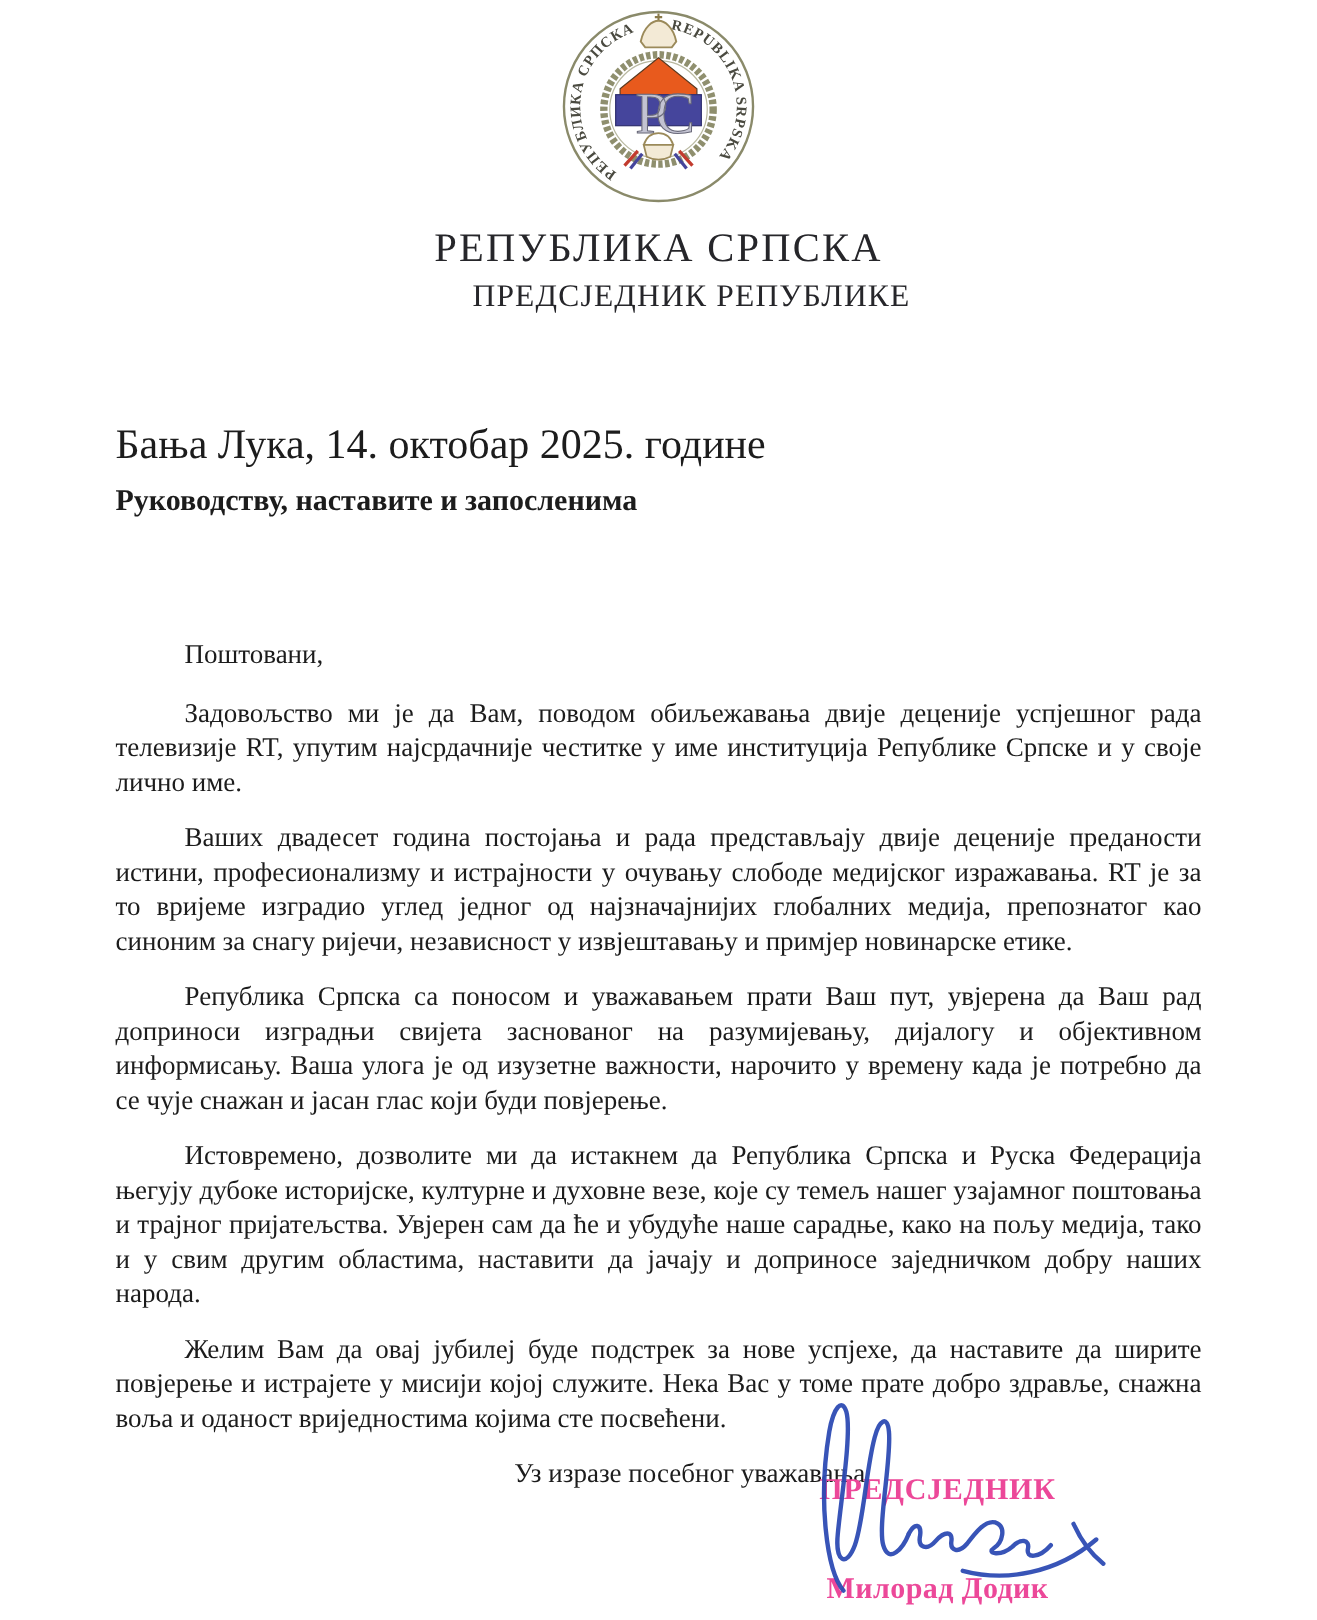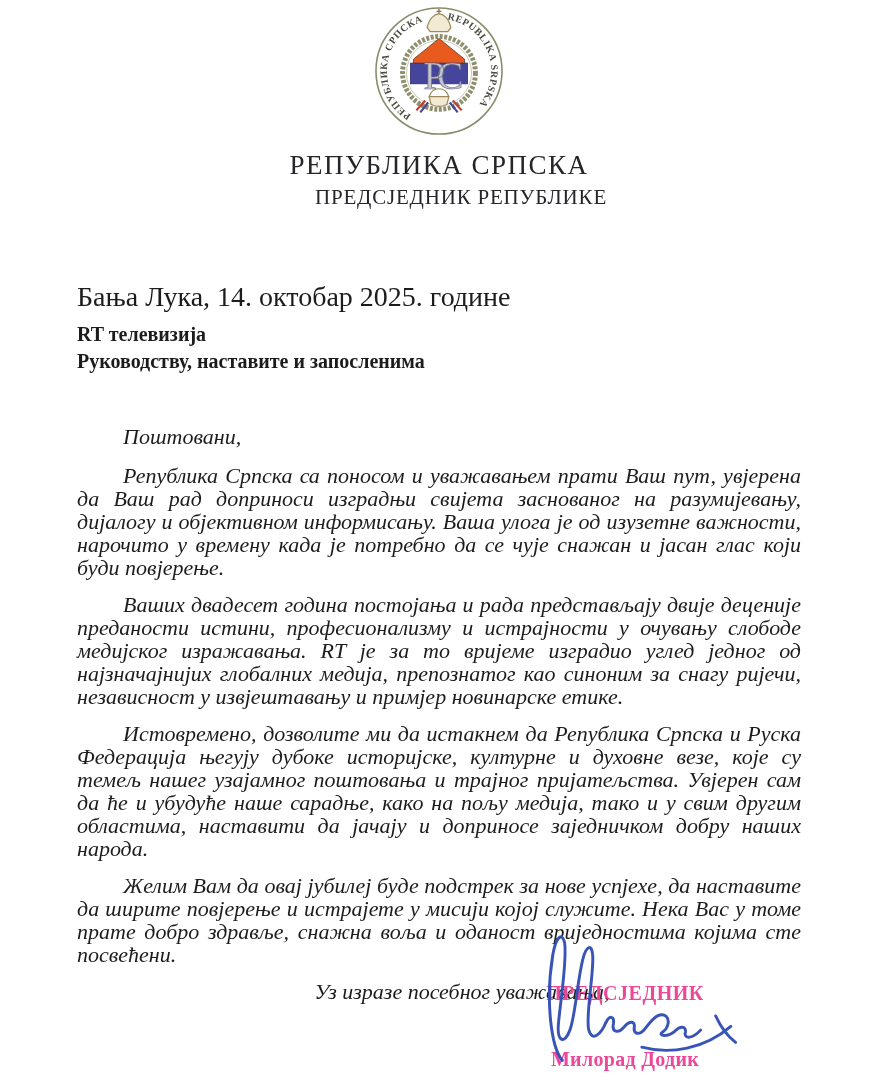--- a/index.html
+++ b/index.html
@@ -49,24 +49,23 @@
     left: 77px;
     font-size: 20px;
     font-weight: bold;
     line-height: 27px;
   }
   .letter-body {
     position: absolute;
     top: 425px;
     left: 77px;
     width: 724px;
-    font-size: 22px;
+    font-size: 18px;
     line-height: 23px;
     text-align: justify;
-    font-style: italic;
   }
   .salutation { text-indent: 46px; margin: 0 0 16px 0; }
   .para { text-indent: 46px; margin: 0 0 14px 0; }
   .closing { text-indent: 46px; margin: 10px 0 0 0; text-align: center; }
   .sig-block {
     position: absolute;
     top: 982px;
     left: 545px;
     width: 160px;
     text-align: center;
@@ -132,28 +131,28 @@
   </div>
 
   <div class="letterhead">
     <div class="line1">РЕПУБЛИКА СРПСКА</div>
     <div class="line2">ПРЕДСЈЕДНИК РЕПУБЛИКЕ</div>
   </div>
 
   <div class="dateline">Бања Лука, 14. октобар 2025. године</div>
 
   <div class="addressee">
-    <div>RT телевизија</div>
     <div>Руководству, наставите и запосленима</div>
   </div>
 
   <div class="letter-body">
     <p class="salutation">Поштовани,</p>
+    <p class="para">Задовољство ми је да Вам, поводом обиљежавања двије деценије успјешног рада телевизије RT, упутим најсрдачније честитке у име институција Републике Српске и у своје лично име.</p>
+    <p class="para">Ваших двадесет година постојања и рада представљају двије деценије преданости истини, професионализму и истрајности у очувању слободе медијског изражавања. RT је за то вријеме изградио углед једног од најзначајнијих глобалних медија, препознатог као синоним за снагу ријечи, независност у извјештавању и примјер новинарске етике.</p>
     <p class="para">Република Српска са поносом и уважавањем прати Ваш пут, увјерена да Ваш рад доприноси изградњи свијета заснованог на разумијевању, дијалогу и објективном информисању. Ваша улога је од изузетне важности, нарочито у времену када је потребно да се чује снажан и јасан глас који буди повјерење.</p>
-    <p class="para">Ваших двадесет година постојања и рада представљају двије деценије преданости истини, професионализму и истрајности у очувању слободе медијског изражавања. RT је за то вријеме изградио углед једног од најзначајнијих глобалних медија, препознатог као синоним за снагу ријечи, независност у извјештавању и примјер новинарске етике.</p>
     <p class="para">Истовремено, дозволите ми да истакнем да Република Српска и Руска Федерација његују дубоке историјске, културне и духовне везе, које су темељ нашег узајамног поштовања и трајног пријатељства. Увјерен сам да ће и убудуће наше сарадње, како на пољу медија, тако и у свим другим областима, наставити да јачају и доприносе заједничком добру наших народа.</p>
     <p class="para">Желим Вам да овај јубилеј буде подстрек за нове успјехе, да наставите да ширите повјерење и истрајете у мисији којој служите. Нека Вас у томе прате добро здравље, снажна воља и оданост вриједностима којима сте посвећени.</p>
     <p class="closing">Уз изразе посебног уважавања,</p>
   </div>
 
   <div class="sig-block">
     <div class="sig-title">ПРЕДСЈЕДНИК</div>
     <div class="sig-name">Милорад Додик</div>
   </div>
 

